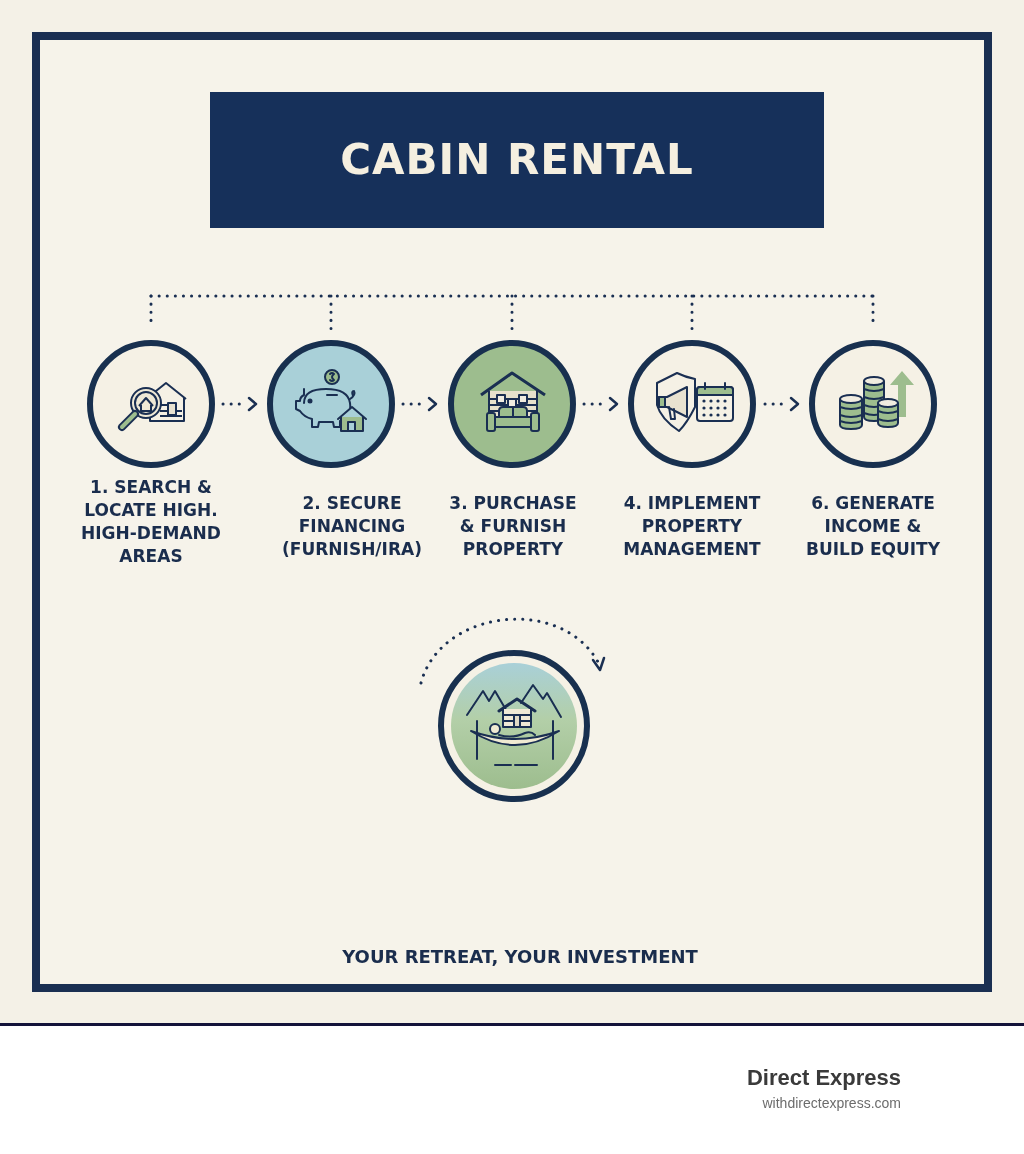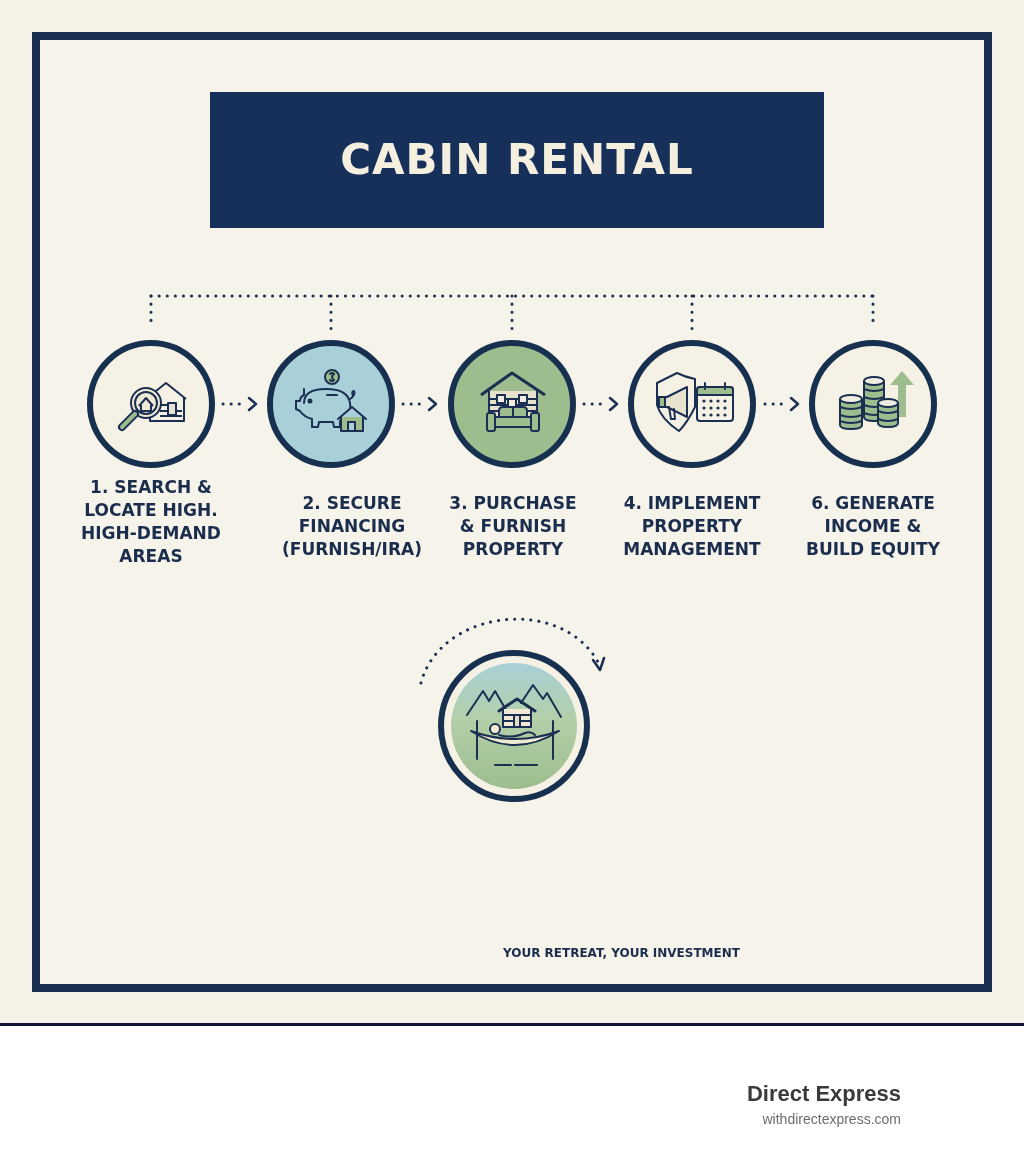--- a/index.html
+++ b/index.html
@@ -14,23 +14,23 @@
   .title-line { color: #f5efe0; font-family: "DejaVu Sans", sans-serif; font-weight: bold; font-size: 42px; letter-spacing: 1px; line-height: 56px; }
 
   .connector-svg { position: absolute; left: 0; top: 0; width: 1024px; height: 1024px; pointer-events: none; }
 
   .step-circle { position: absolute; width: 128px; height: 128px; border-radius: 50%; border: 6px solid #18304f; display: flex; align-items: center; justify-content: center; overflow: hidden; }
   .step-circle svg { width: 90px; height: 90px; }
 
   .step-label { position: absolute; width: 170px; text-align: center; color: #1a2d4d; font-family: "DejaVu Sans", sans-serif; font-weight: bold; font-size: 17px; line-height: 23px; }
   .step-label span { display: block; }
 
-  .tagline { position: absolute; left: 300px; top: 946px; width: 440px; text-align: right; color: #1a2d4d; font-family: "DejaVu Sans", sans-serif; font-weight: bold; font-size: 12px; }
-
-  .brand { position: absolute; right: 123px; top: 1064px; text-align: right; margin-top: 16px; }
+  .tagline { position: absolute; left: 300px; top: 946px; width: 440px; text-align: center; color: #1a2d4d; font-family: "DejaVu Sans", sans-serif; font-weight: bold; font-size: 18px; }
+
+  .brand { position: absolute; right: 123px; top: 1064px; text-align: right; }
   .brand-name { color: #3a3a3a; font-weight: bold; font-size: 22px; line-height: 28px; font-family: "Liberation Sans", sans-serif; }
   .brand-url { color: #6c6c6c; font-size: 14px; line-height: 22px; font-family: "Liberation Sans", sans-serif; }
 </style>
 </head>
 <body>
 
 <div class="poster">
   <div class="frame"></div>
 
   <div class="title-box">

